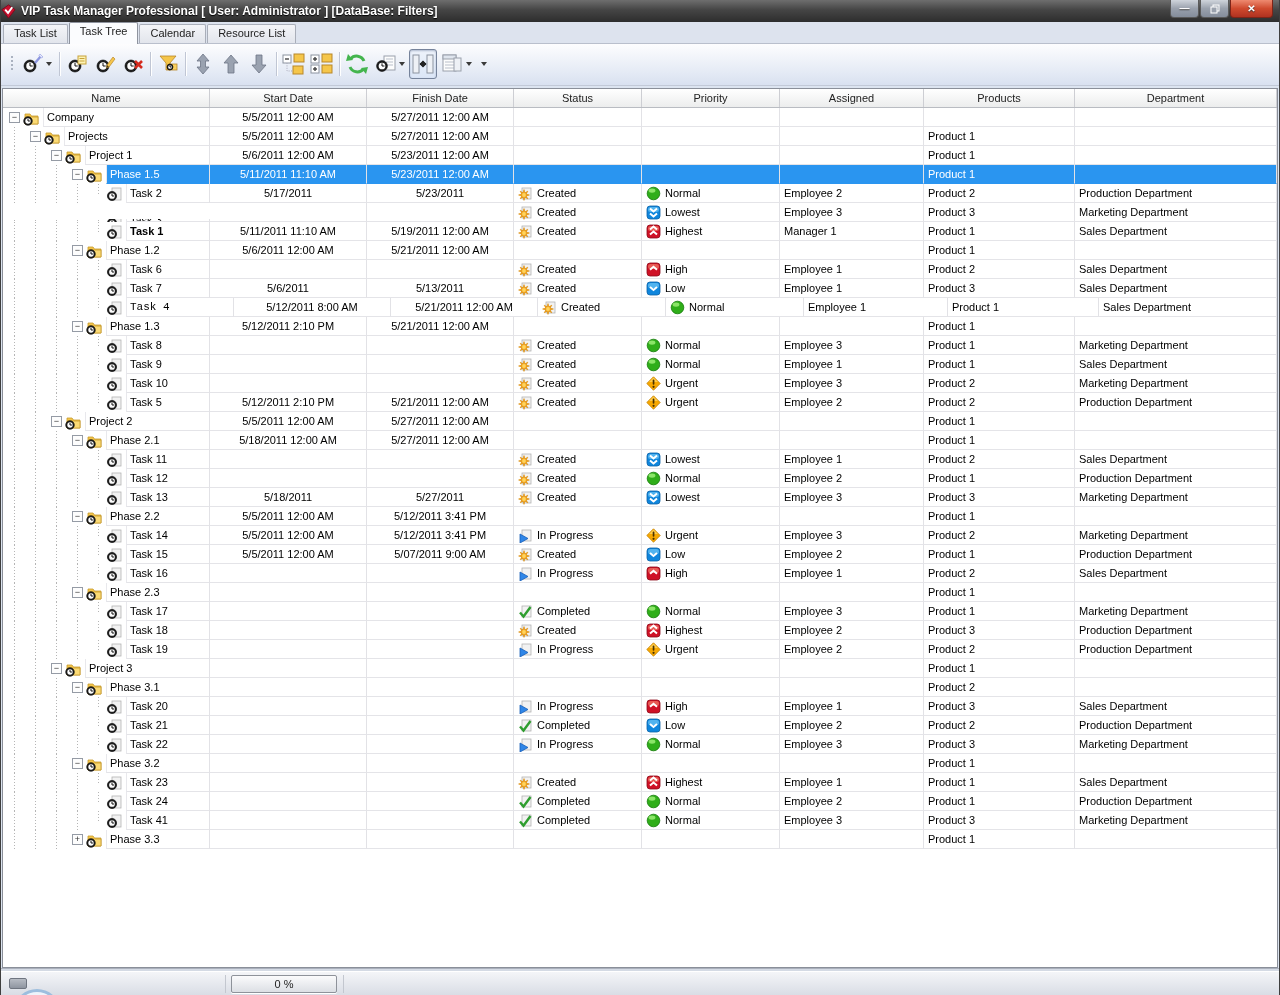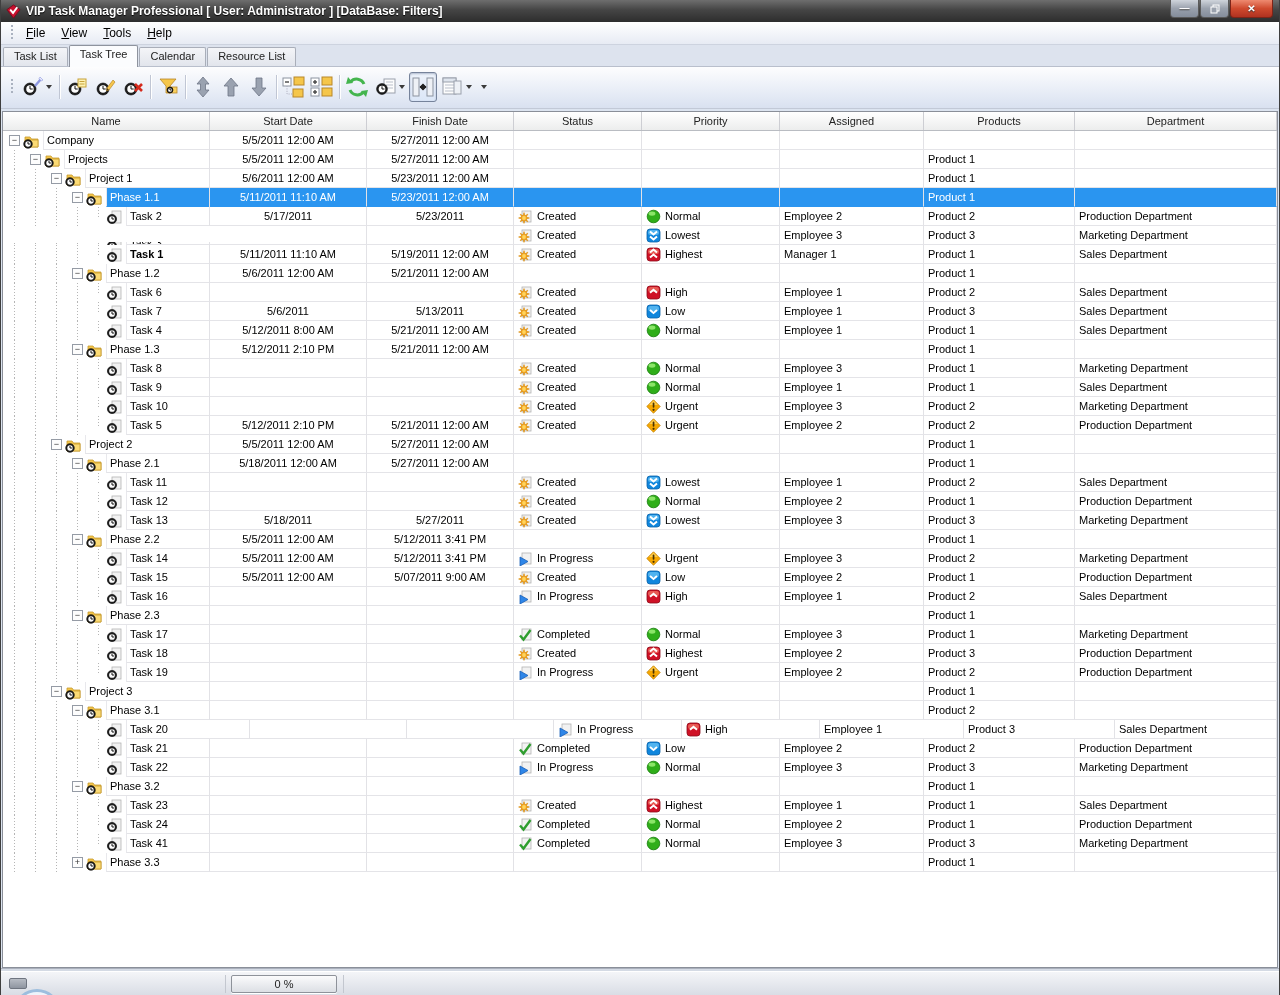--- a/index.html
+++ b/index.html
@@ -1,21 +1,21 @@
 <!DOCTYPE html>
 <html><head>
 <meta charset="utf-8">
 <style>
   * { box-sizing: border-box; margin: 0; padding: 0; }
   html,body { width:1280px; height:995px; overflow:hidden; }
   body { font-family:"Liberation Sans", sans-serif; font-size:11px; color:#000; background:#d8dee9; }
   .window { width:1280px; height:995px; display:flex; flex-direction:column; border-left:1px solid #3f3f3f; border-right:1px solid #3f3f3f; background:#dce4f0; }
 
   
-  .titlebar { height:22px; background:linear-gradient(#6e6e6e,#454545 45%,#2d2d2d); display:flex; align-items:center; padding-left:5px; position:relative; }
+  .titlebar { height:22px; background:linear-gradient(#6e6e6e,#454545 45%,#2d2d2d); display:flex; align-items:center; position:relative; }
   .titlebar .app-icon { width:15px; height:15px; margin-right:5px; }
   .titlebar .title-text { color:#fff; font-size:12px; font-weight:bold; text-shadow:0 1px 1px #000; white-space:nowrap; }
   .winbtns { position:absolute; right:6px; top:0; display:flex; }
   .winbtn { width:29px; height:18px; border:1px solid #5a5a5a; border-top:none; border-radius:0 0 4px 4px; display:flex; align-items:center; justify-content:center; color:#fff; font-size:10px; font-weight:bold; background:linear-gradient(#cfd4db,#9aa1ad 50%,#848d9b); margin-left:1px; text-shadow:0 1px 1px #333; }
   .winbtn.close { background:linear-gradient(#ee8a70,#cf4a2e 50%,#b03220); border-color:#7e2418; width:43px; }
 
   
   .menubar { height:23px; background:linear-gradient(#ffffff,#e7ebf4); display:flex; align-items:center; border-bottom:1px solid #cdd3df; padding-left:4px; }
   .grip { width:5px; height:16px; margin:0 4px; background-image:repeating-linear-gradient(to bottom,#aab2c0 0 2px,transparent 2px 4px); background-size:2px 100%; background-repeat:no-repeat; background-position:center; }
   .menu-item { padding:3px 8px; font-size:12px; }
@@ -81,29 +81,20 @@
       <div class="winbtn">
         <svg width="10" height="10" viewBox="0 0 10 10">
             <rect x="3" y="1" width="6" height="6" fill="none" stroke="#fff"></rect>
             <rect x="1" y="3" width="6" height="6" fill="#9aa1ad" stroke="#fff"></rect>
           </svg>
       </div>
       <div class="winbtn close">✕</div>
     </div>
   </div>
 
-  <div class="menubar">
-    <div class="grip"></div>
-    <div id="menus" style="display:flex;">
-        <div class="menu-item"><u>F</u>ile</div>
-        <div class="menu-item"><u>V</u>iew</div>
-        <div class="menu-item"><u>T</u>ools</div>
-        <div class="menu-item"><u>H</u>elp</div>
-      </div>
-  </div>
 
   <div class="tabstrip">
     <div id="tabs" style="display:flex; align-items:flex-end;">
         <div class="tab">Task List</div>
         <div class="tab active">Task Tree</div>
         <div class="tab">Calendar</div>
         <div class="tab">Resource List</div>
       </div>
   </div>
 
@@ -378,21 +369,21 @@
             <div class="guide"></div>
             <div class="expand-box">−</div>
             <span class="node-icon"><svg viewBox="0 0 17 16" width="17" height="16">
                 <path d="M2 4 h5 l1.5 2 H15 v8 H2 Z" fill="#f5c64a" stroke="#c59a2f" stroke-width=".8"></path>
                 <path d="M2 7 h13 v7 H2 Z" fill="#fbda74" stroke="#c59a2f" stroke-width=".8"></path>
                 <circle cx="5" cy="11" r="4.3" fill="#1e1e1e" stroke="#000" stroke-width=".6"></circle>
                 <circle cx="5" cy="11" r="2.666" fill="#fdfdfd"></circle>
                 <line x1="5" y1="11" x2="5" y2="8.85" stroke="#111" stroke-width="1"></line>
                 <line x1="5" y1="11" x2="6.9350000000000005" y2="11" stroke="#111" stroke-width="1"></line>
               </svg></span>
-            <div class="name-text sel">Phase 1.1</div>
+            <div class="name-text sel">Phase 1.5</div>
           </div>
           <div class="cell center sel" style="width: 157px;">
             <span>5/11/2011 11:10 AM</span>
           </div>
           <div class="cell center sel" style="width: 147px;">
             <span>5/23/2011 12:00 AM</span>
           </div>
           <div class="cell sel" style="width: 128px;">
             <span></span>
           </div>
@@ -702,21 +693,21 @@
             <span>Employee 1</span>
           </div>
           <div class="cell" style="width: 151px;">
             <span>Product 3</span>
           </div>
           <div class="cell" style="width: 201px; flex: 1 1 0%;">
             <span>Sales Department</span>
           </div>
         </div>
         <div class="trow">
-          <div class="name-col" style="width: 207px;">
+          <div class="name-col" style="width: 231px; font-family: Liberation Mono, monospace;">
             <div class="guide"></div>
             <div class="guide"></div>
             <div class="guide"></div>
             <div class="guide"></div>
             <div class="task-indent"></div>
             <span class="node-icon"><svg viewBox="0 0 17 16" width="17" height="16">
                 <rect x="6" y="2" width="9" height="12" fill="#f2f2f2" stroke="#b3b3b3" stroke-width=".8"></rect>
                 <circle cx="6" cy="10" r="4.6" fill="#1e1e1e" stroke="#000" stroke-width=".6"></circle>
                 <circle cx="6" cy="10" r="2.852" fill="#fdfdfd"></circle>
                 <line x1="6" y1="10" x2="6" y2="7.7" stroke="#111" stroke-width="1"></line>
@@ -1692,21 +1683,21 @@
             <span></span>
           </div>
           <div class="cell" style="width: 151px;">
             <span>Product 2</span>
           </div>
           <div class="cell" style="width: 201px; flex: 1 1 0%;">
             <span></span>
           </div>
         </div>
         <div class="trow">
-          <div class="name-col" style="width: 247px;">
+          <div class="name-col" style="width: 207px;">
             <div class="guide"></div>
             <div class="guide"></div>
             <div class="guide"></div>
             <div class="guide"></div>
             <div class="task-indent"></div>
             <span class="node-icon"><svg viewBox="0 0 17 16" width="17" height="16">
                 <rect x="6" y="2" width="9" height="12" fill="#f2f2f2" stroke="#b3b3b3" stroke-width=".8"></rect>
                 <circle cx="6" cy="10" r="4.6" fill="#1e1e1e" stroke="#000" stroke-width=".6"></circle>
                 <circle cx="6" cy="10" r="2.852" fill="#fdfdfd"></circle>
                 <line x1="6" y1="10" x2="6" y2="7.7" stroke="#111" stroke-width="1"></line>

